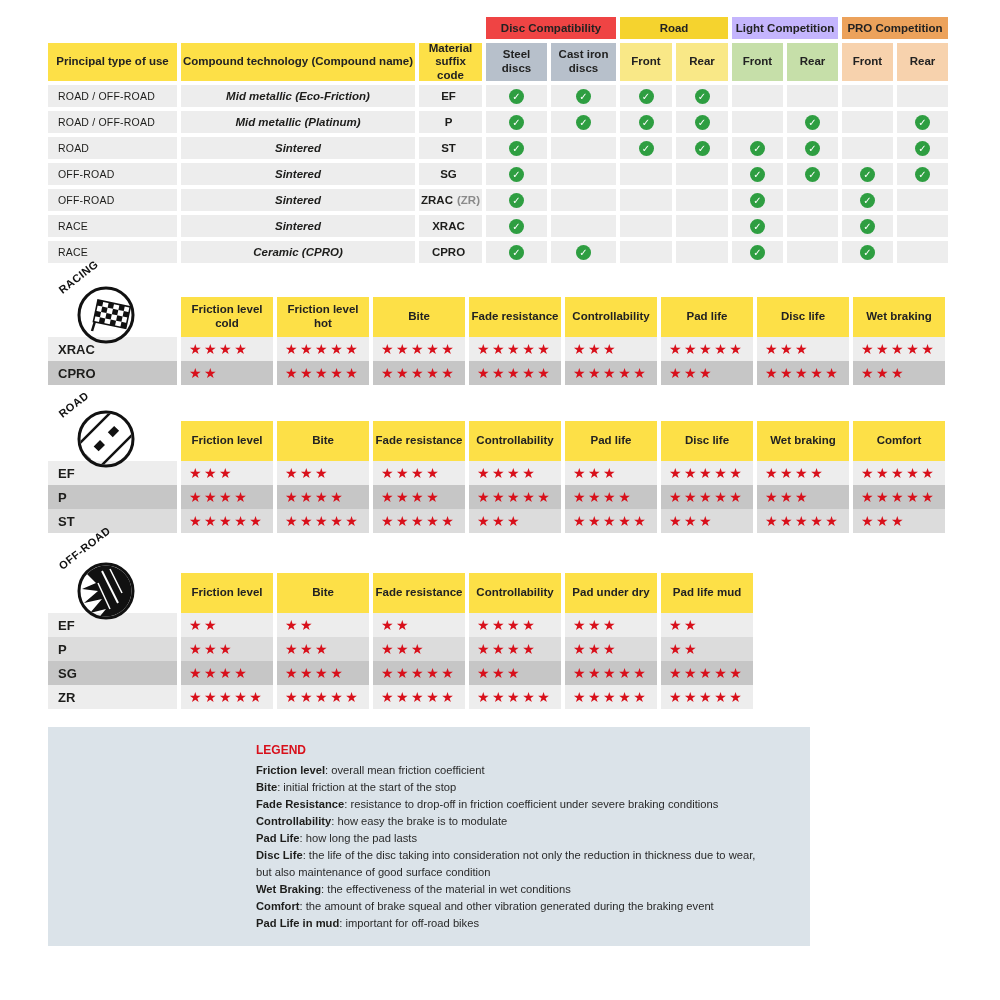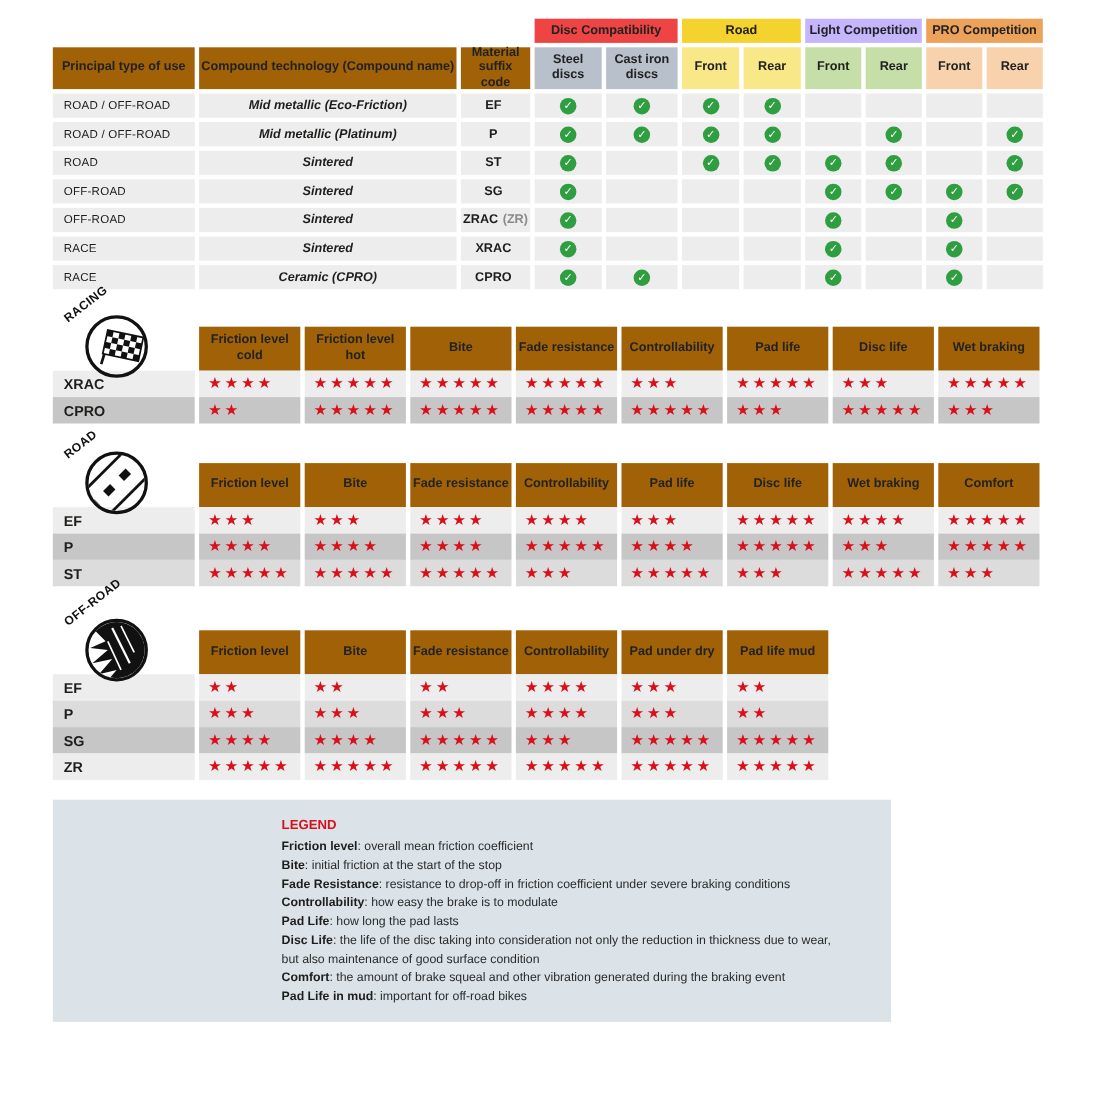--- a/index.html
+++ b/index.html
@@ -11,21 +11,21 @@
   .compat-grid{grid-template-columns:129px 234px 63px 61px 65px 52px 52px 51px 51px 51px 51px;
                grid-template-rows:22px 38px;grid-auto-rows:22px;gap:4px;}
   .cell{display:flex;align-items:center;justify-content:center;font-size:11px;}
   .gh-spacer{grid-column:1/4;}
   .ghead{display:flex;align-items:center;justify-content:center;font-weight:bold;font-size:11.5px;color:#222;}
   .g-slate{background:#ef4444;}
   .g-yellow{background:#f5d32e;}
   .g-green{background:#c4b5fd;}
   .g-orange{background:#eca25b;}
   .hcell{display:flex;align-items:center;justify-content:center;text-align:center;
-         background:#a16207;font-weight:bold;font-size:11.5px;line-height:1.18;color:#222;padding:1px 2px;}
+         background:#fde047;font-weight:bold;font-size:11.5px;line-height:1.18;color:#222;padding:1px 2px;}
   .sub-slate{background:#b7c0cb;}
   .sub-yellow{background:#f9e887;}
   .sub-green{background:#c6dfa9;}
   .sub-orange{background:#f7d2ad;}
   .rcell{background:#ededed;}
   .shade-light{background:#ededed;}
   .shade-medium{background:#dcdcdc;}
   .shade-dark{background:#c6c6c6;}
   .use-cell{justify-content:flex-start;padding-left:10px;font-size:10.5px;letter-spacing:.2px;}
   .tech-cell{font-weight:bold;font-size:11.5px;font-style:italic;}
@@ -439,20 +439,21 @@
   <div class="legend-line"><b>Fade Resistance</b><span>: resistance to drop-off in friction coefficient under severe braking conditions</span></div>
 
   <div class="legend-line"><b>Controllability</b><span>: how easy the brake is to modulate</span></div>
 
   <div class="legend-line"><b>Pad Life</b><span>: how long the pad lasts</span></div>
 
   <div class="legend-line"><b>Disc Life</b><span>: the life of the disc taking into consideration not only the reduction in thickness due to wear,</span></div>
 
   <div class="legend-line"><b></b><span>but also maintenance of good surface condition</span></div>
 
+  <div class="legend-line"><b>Wet Braking</b><span>: the effectiveness of the material in wet conditions</span></div>
 
   <div class="legend-line"><b>Comfort</b><span>: the amount of brake squeal and other vibration generated during the braking event</span></div>
 
   <div class="legend-line"><b>Pad Life in mud</b><span>: important for off-road bikes</span></div>
 </div>
     </div>
   </section>
 
 </div>
 

